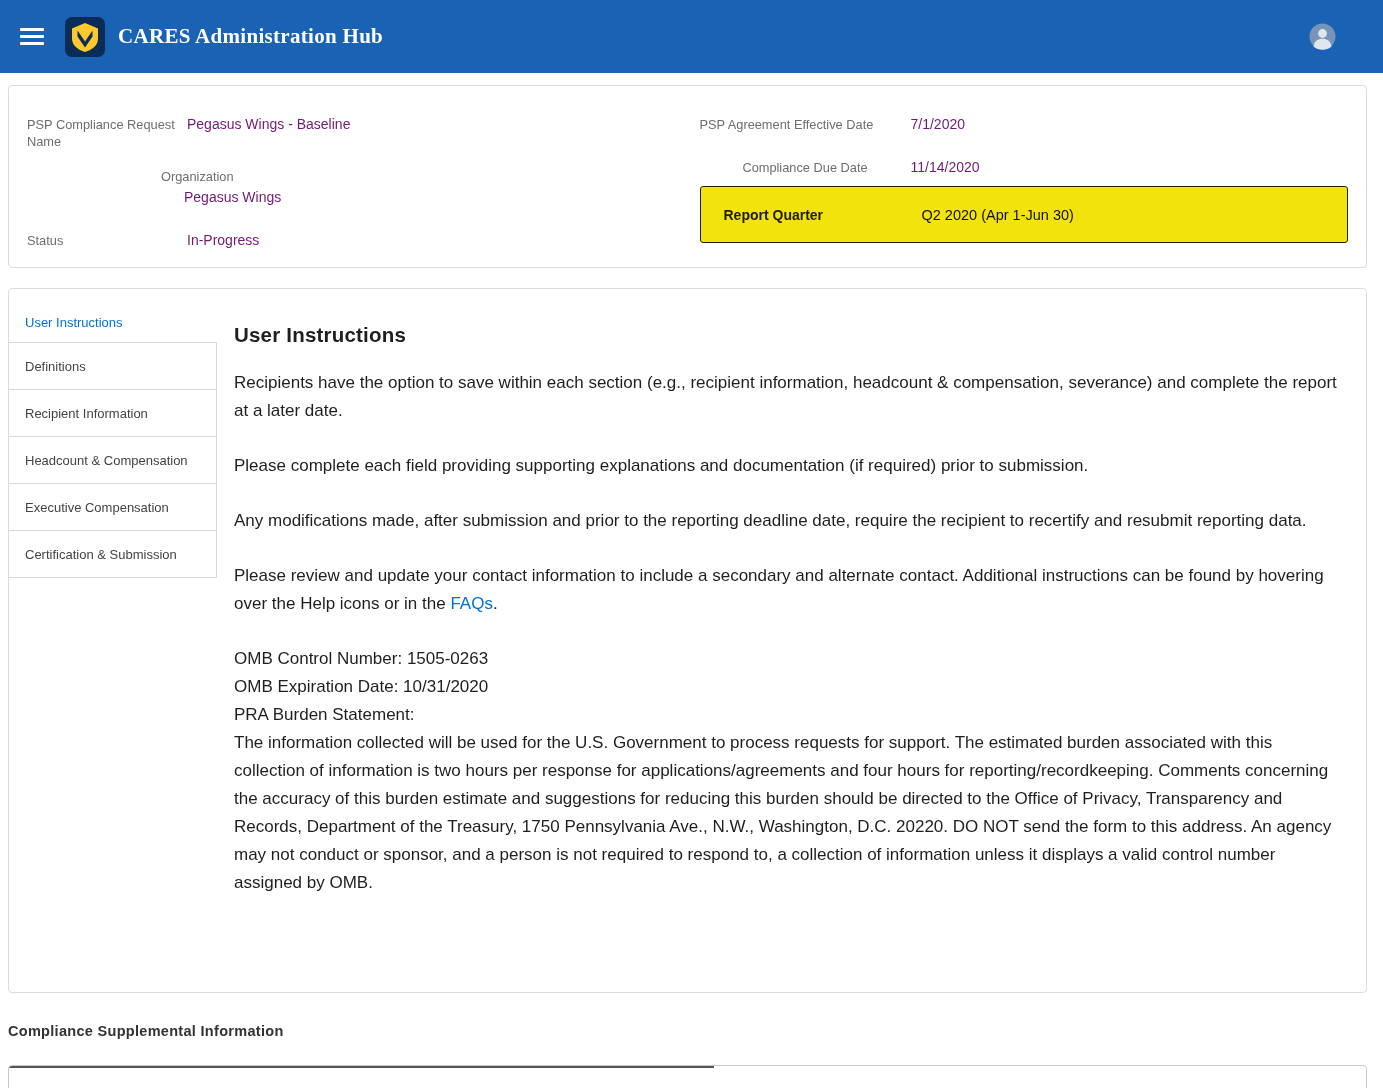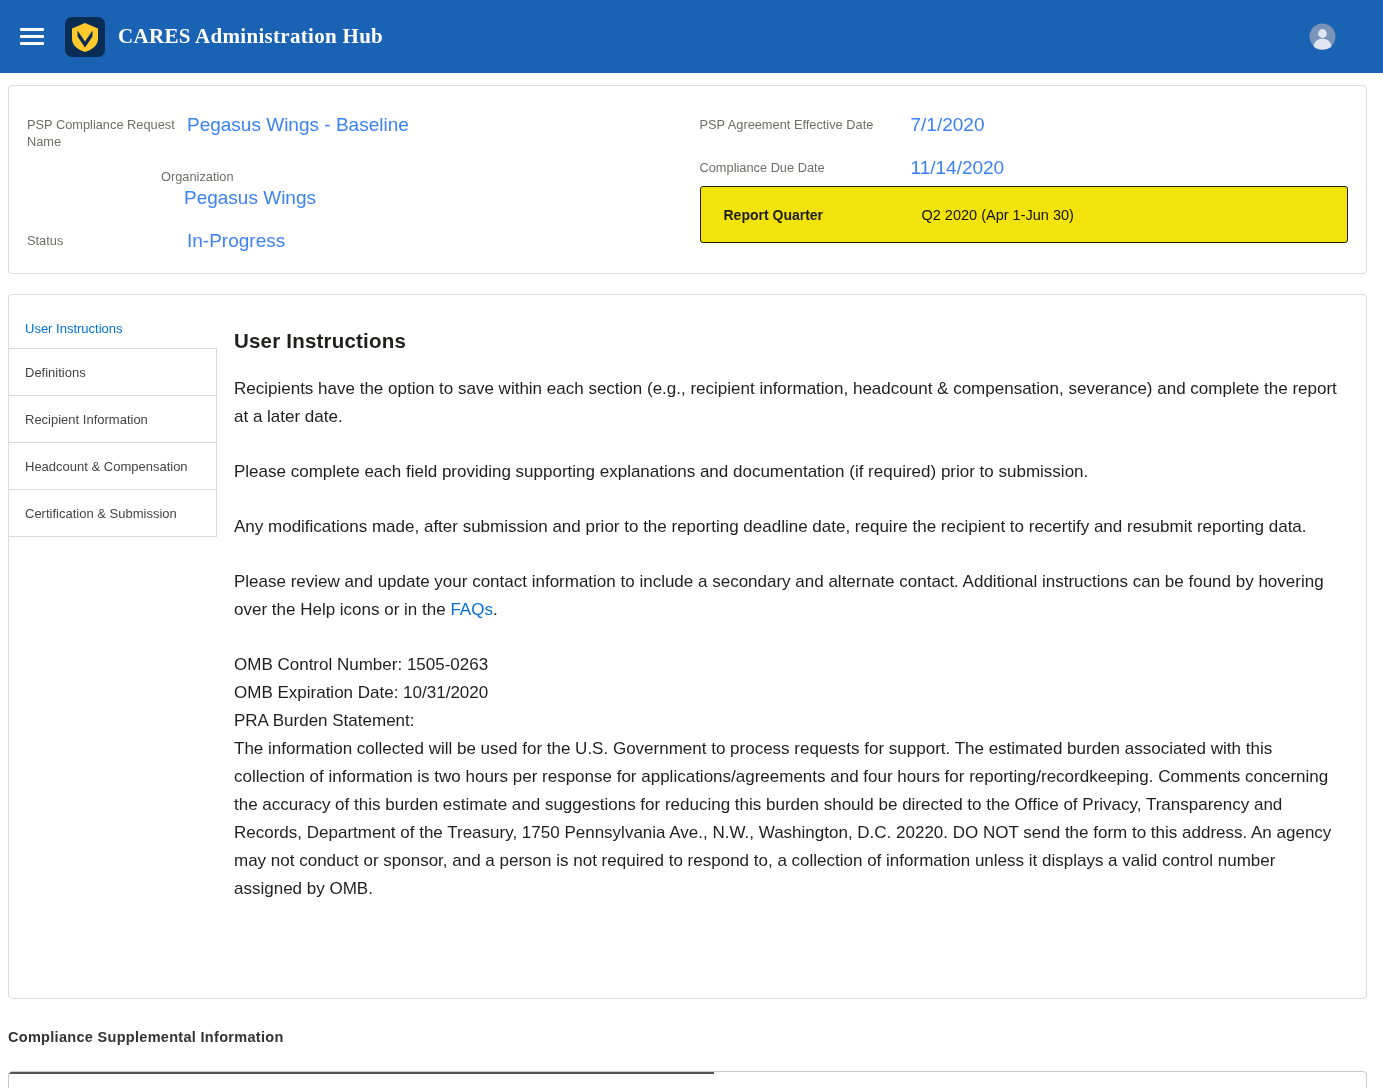--- a/index.html
+++ b/index.html
@@ -33,35 +33,35 @@
   .avatar-btn { margin-left: auto; width: 27px; height: 27px; border-radius: 50%;
     border: none; background: transparent; padding: 0; cursor: pointer; }
 
   
   .card {
     background: #fff; border: 1px solid #dcdcdc; border-radius: 4px;
     margin: 0 16px 0 8px;
   }
 
   
-  .summary-card { margin-top: 12px; padding: 18px 18px 24px 18px; display: flex; }
+  .summary-card { margin-top: 12px; padding: 18px 18px 18px 18px; display: flex; }
   .summary-left { width: 50%; }
   .summary-right { width: 50%; padding-left: 12px; }
   .fieldrow { display: flex; align-items: flex-start; }
   .flabel { flex: none; width: 214px; font-size: 12.8px; color: #706e6b; line-height: 17px; }
   .flabel.narrow { max-width: 160px; }
   .summary-right .flabel { width: 211px; }
-  .fvalue { font-size: 19px; color: #3b82f6; line-height: 17px; }
+  .fvalue { font-size: 14px; color: #701a75; line-height: 17px; }
   .row-first { margin-top: 12px; }
   .org-row { margin-top: 8px; }
   .org-wrap { margin-left: -26px; }
   .org-wrap .flabel { width: auto; margin-top: 10px; }
   .org-wrap .fvalue { padding-left: 23px; margin-top: 4px; }
   .status-row { margin-top: 26px; }
-  .r-row2 { margin-top: 26px; }
+  .r-row2 { margin-top: 26px; text-align: center; }
   .report-quarter-box {
     margin-top: 10px; height: 57px; width: 100%;
     background: var(--highlight-yellow);
     border: 1px solid #22200a; border-radius: 3px;
     display: flex; align-items: center; padding-left: 23px;
   }
   .rq-label { flex: none; width: 198px; font-size: 14px; font-weight: 700; color: #1e1d12; }
   .rq-value { font-size: 14.5px; color: #13120a; }
 
   
@@ -152,20 +152,21 @@
     </div>
   </div>
 </section>
 
 <section class="card main-card">
   <nav class="side-nav">
     <div class="nav-item active">User Instructions</div>
     <div class="nav-item first-box">Definitions</div>
     <div class="nav-item">Recipient Information</div>
     <div class="nav-item">Headcount &amp; Compensation</div>
+    <div class="nav-item">Executive Compensation</div>
     <div class="nav-item">Certification &amp; Submission</div>
   </nav>
   <div class="content-pane">
     <h2 class="content-heading">User Instructions</h2>
     <p>Recipients have the option to save within each section (e.g., recipient information, headcount &amp; compensation, severance) and complete the report at a later date.</p>
     <p>Please complete each field providing supporting explanations and documentation (if required) prior to submission.</p>
     <p>Any modifications made, after submission and prior to the reporting deadline date, require the recipient to recertify and resubmit reporting data.</p>
     <p><span>Please review and update your contact information to include a secondary and alternate contact. Additional instructions can be found by hovering over the Help icons or in the </span><a class="faq-link">FAQs</a><span>.</span></p>
     <div class="omb-block">
       <div>OMB Control Number: 1505-0263</div>

